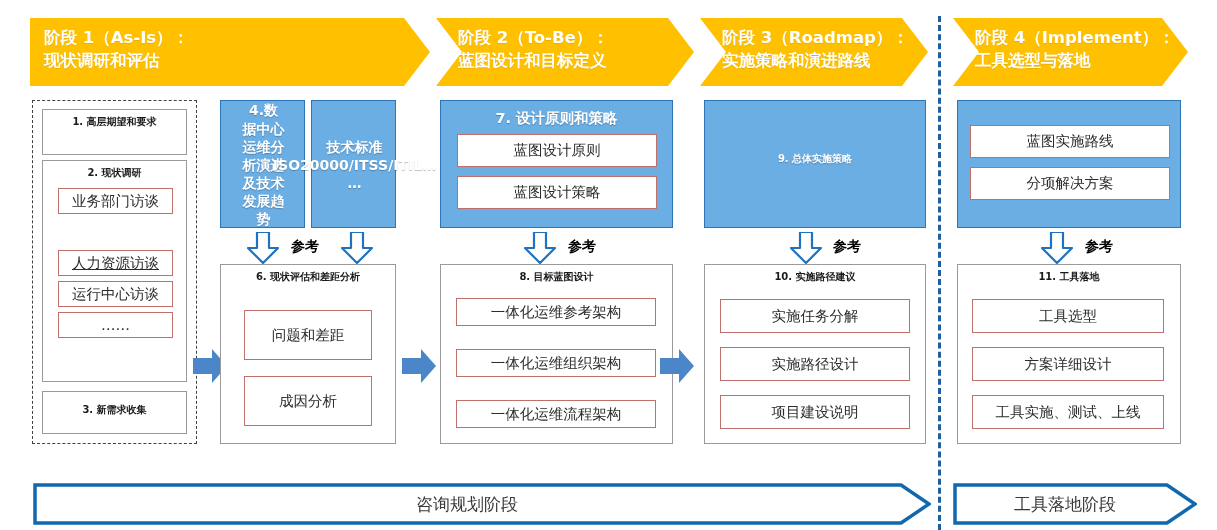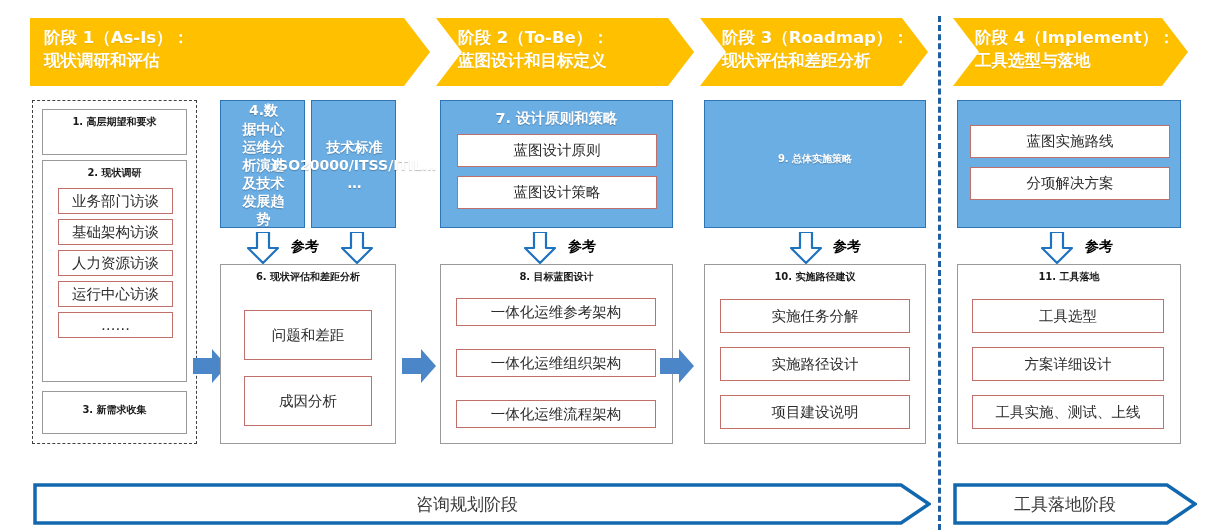--- a/index.html
+++ b/index.html
@@ -103,40 +103,39 @@
     <span class="l2">现状调研和评估</span>
   </div>
 
   <div class="chev notch" style="left:436px;top:10px;width:258px;height:68px;padding-left:22px;">
     <span class="l1">阶段 2（To-Be）：</span>
     <span class="l2">蓝图设计和目标定义</span>
   </div>
 
   <div class="chev notch" style="left:700px;top:10px;width:228px;height:68px;padding-left:22px;">
     <span class="l1">阶段 3（Roadmap）：</span>
-    <span class="l2">现状评估和差距分析</span>
+    <span class="l2">实施策略和演进路线</span>
   </div>
 
   <div class="chev notch" style="left:953px;top:10px;width:235px;height:68px;padding-left:22px;">
     <span class="l1">阶段 4（Implement）：</span>
     <span class="l2">工具选型与落地</span>
   </div>
 
   <div class="dashbox" style="left:32px;top:92px;width:165px;height:344px;"></div>
 
   <div class="dotbox" style="left:42px;top:101px;width:145px;height:46px;">
     <div class="sec-title" style="top:6px;padding:0 8px;">1. 高层期望和要求</div>
   </div>
 
   <div class="dotbox" style="left:42px;top:152px;width:145px;height:222px;">
     <div class="sec-title" style="top:6px;">2. 现状调研</div>
   </div>
   <div class="whitebox" style="left:58px;top:180px;width:115px;height:26px;">业务部门访谈</div>
-  <div class="whitebox" style="left:58px;top:211px;width:115px;height:26px;">基础架构访谈</div>
-  <div class="whitebox" style="left:58px;top:242px;width:115px;height:26px;">人力资源访谈</div>
+  <div class="whitebox" style="left:58px;top:242px;width:115px;height:26px;text-decoration:underline;">人力资源访谈</div>
   <div class="whitebox" style="left:58px;top:273px;width:115px;height:26px;">运行中心访谈</div>
   <div class="whitebox" style="left:58px;top:304px;width:115px;height:26px;">……</div>
 
   <div class="dotbox" style="left:42px;top:383px;width:145px;height:43px;">
     <div class="sec-title" style="top:12px;">3. 新需求收集</div>
   </div>
 
   <svg class="rarrow" style="left:193px;top:340px;" width="34" height="36" viewBox="0 0 34 36">
     <polygon points="0,10 19,10 19,1 34,18 19,35 19,26 0,26" fill="#4A86C8"></polygon>
   </svg>

